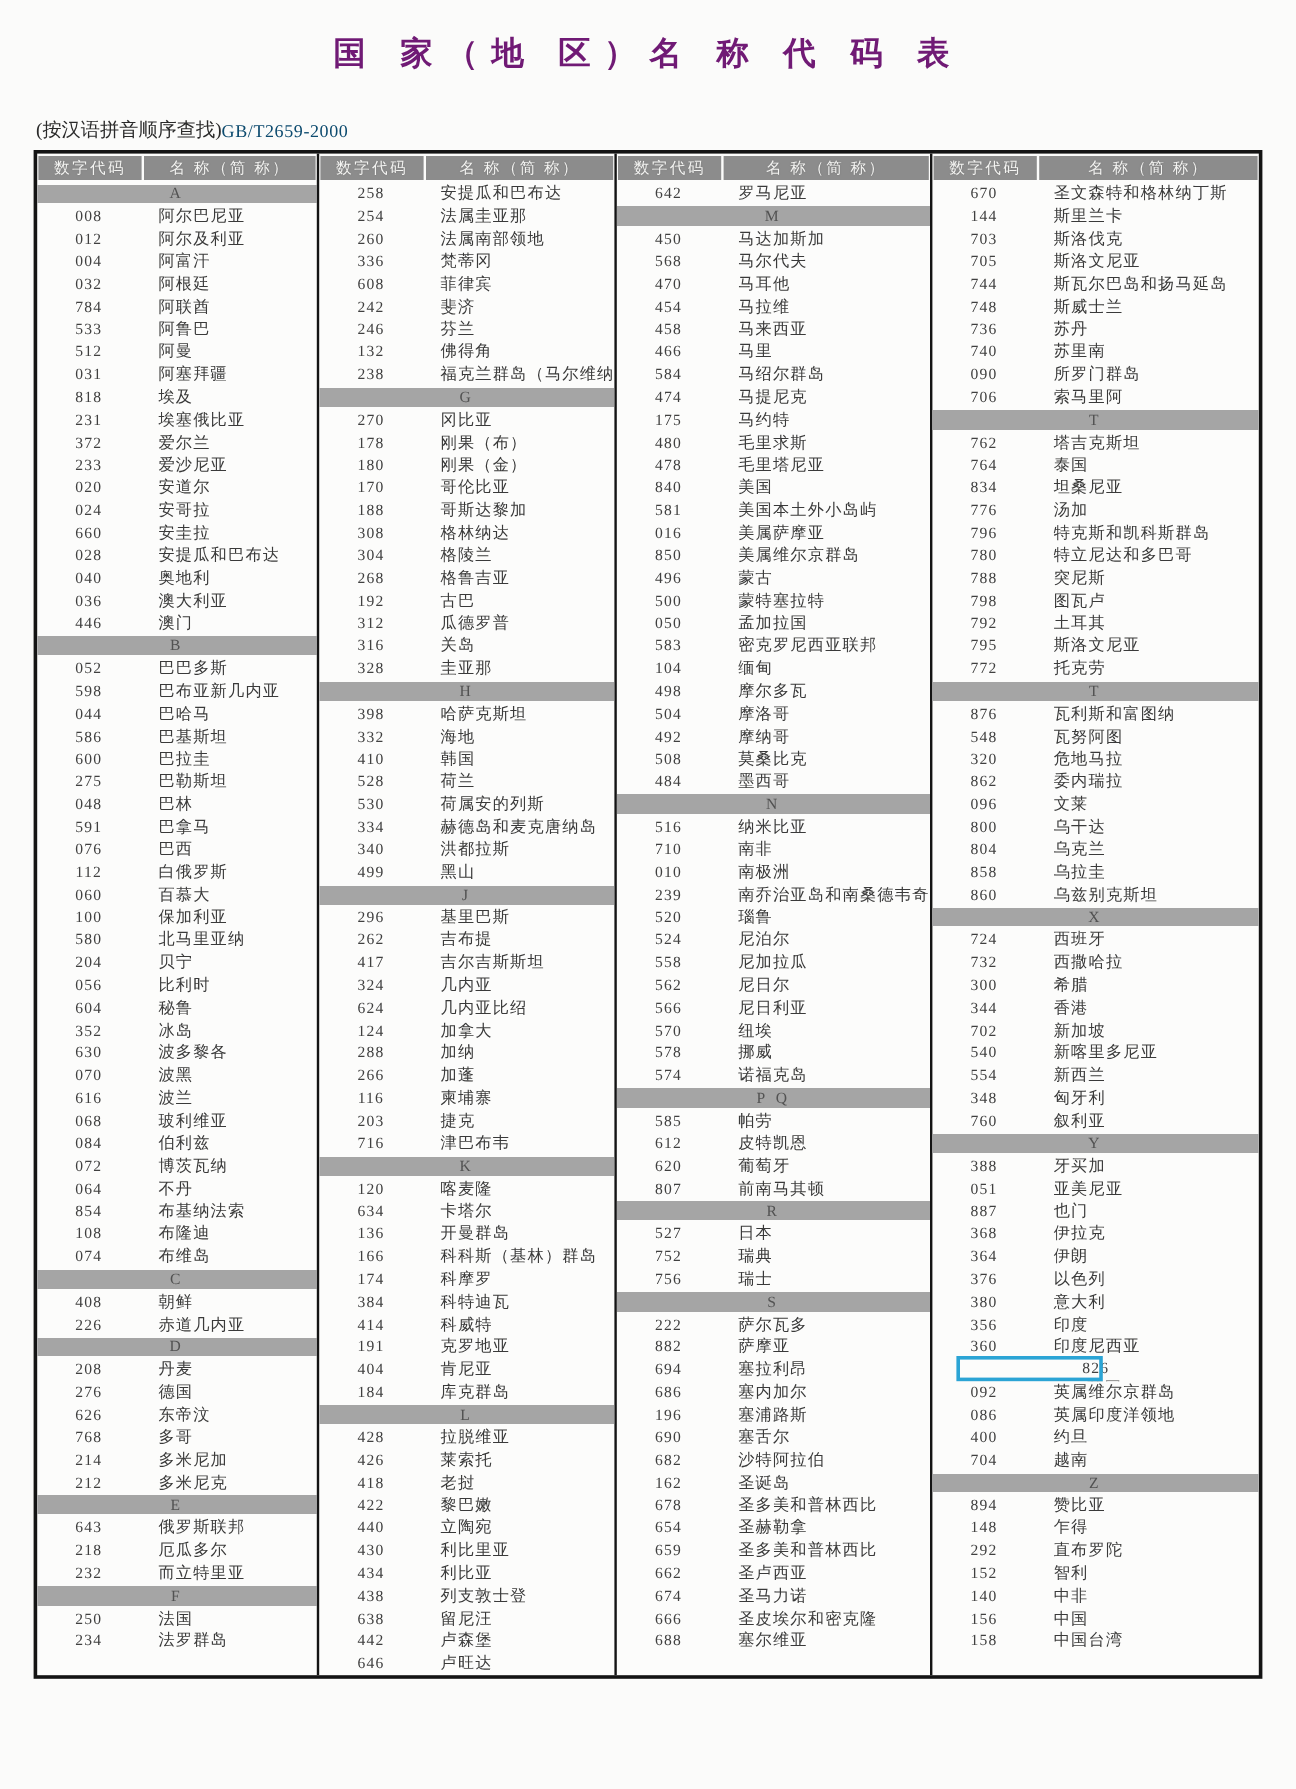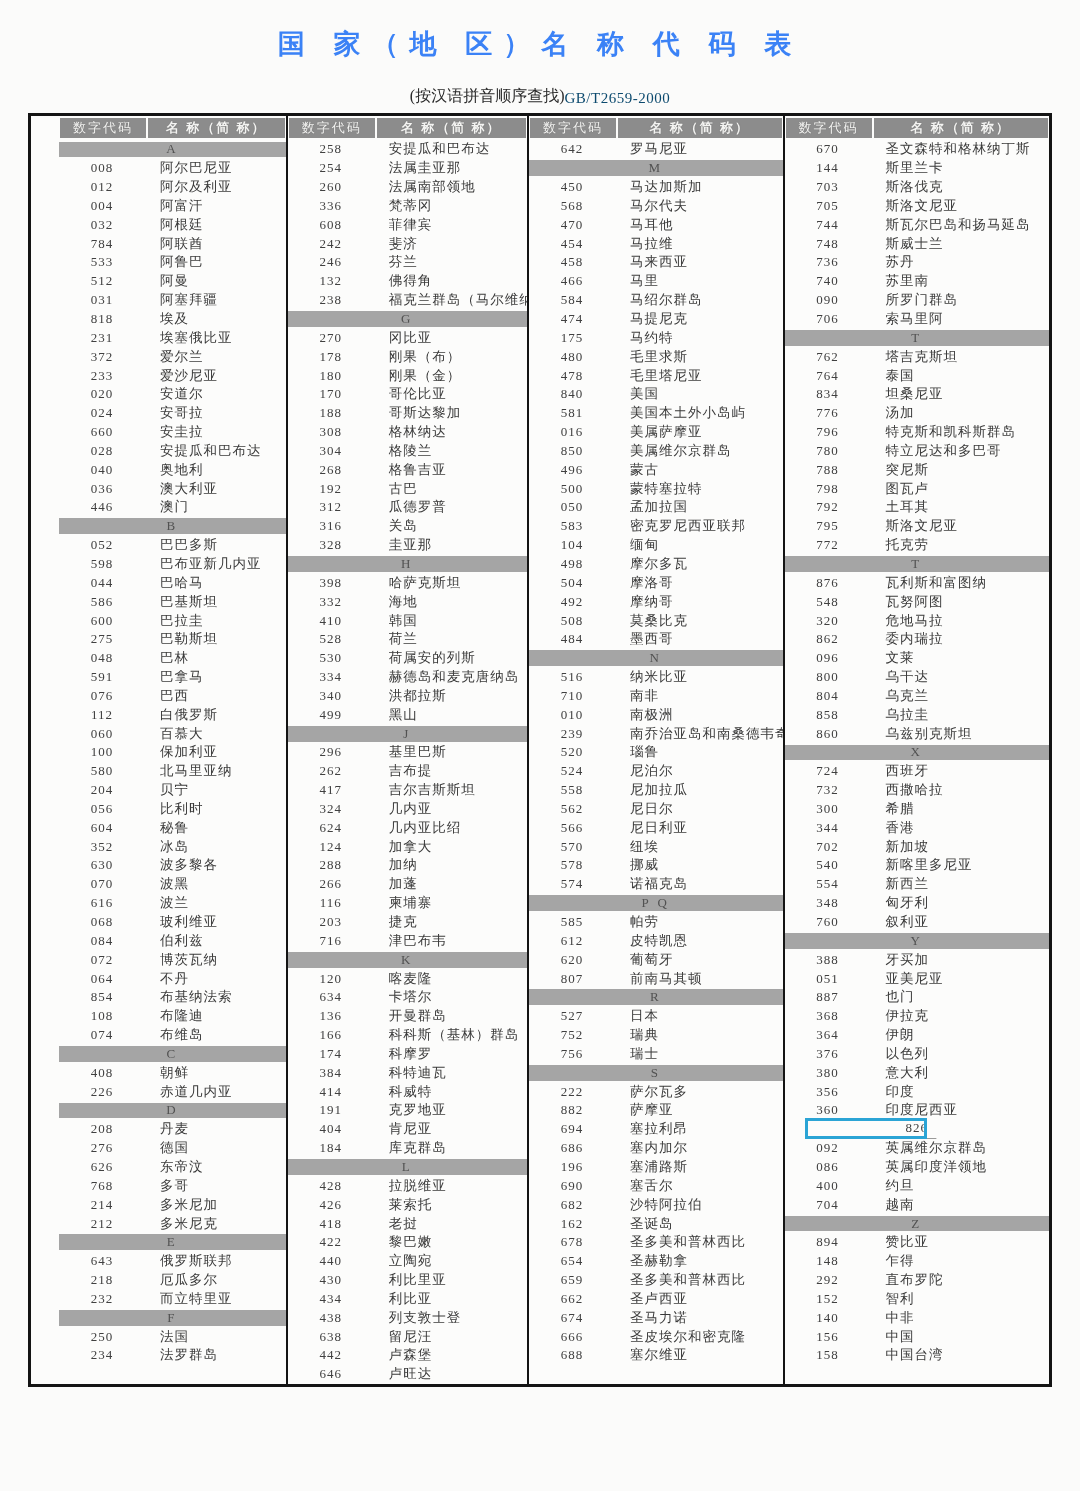--- a/index.html
+++ b/index.html
@@ -10,39 +10,38 @@
     color:#333;
     position:relative;
     overflow:hidden;
   }
   .title{
     text-align:center;
     padding-top:26px;
     font-size:27px;
     font-weight:700;
     letter-spacing:11px;
-    color:#3b82f6;
+    color:#701a75;
   }
   .meta{
     display:flex;
-    justify-content:center;
+    justify-content:flex-start;
     align-items:flex-end;
     padding:0 30px;
-    margin-top:24px;
+    margin-top:36px;
   }
   .meta-left{font-size:16px;color:#2a2a2a;}
   .meta-right{font-size:15px;color:#0c4a6e;letter-spacing:0.5px;}
   .codetable{
     margin:6px 28px 0 28px;
     height:1268px;
     border:3px solid #141414;
     background:#fcfcfb;
     display:grid;
     grid-template-columns:234fr 249fr 264fr 275fr;
-    padding-left:28px;
   }
   .col-group{
     border-left:2px solid #141414;
     display:flex;
     flex-direction:column;
     overflow:hidden;
   }
   .col-group:first-child{border-left:none;}
   .col-header{
     height:24px;
@@ -54,21 +53,21 @@
     background:#8c8c8c;
     color:#f4f4f2;
     font-size:13px;
     display:flex;
     align-items:center;
     justify-content:center;
     letter-spacing:2px;
     text-shadow:0 0 1px #6a6a6a;
   }
   .hc-code{width:86px;margin-right:2px;flex:none;}
-  .hc-name{flex:1;font-weight:bold;}
+  .hc-name{flex:1;}
   .rows{flex:1;display:flex;flex-direction:column;}
   .row{
     height:18.85px;
     flex:none;
     display:flex;
     align-items:center;
     font-size:13.5px;
     color:#3a3a3a;
   }
   .row .code{

